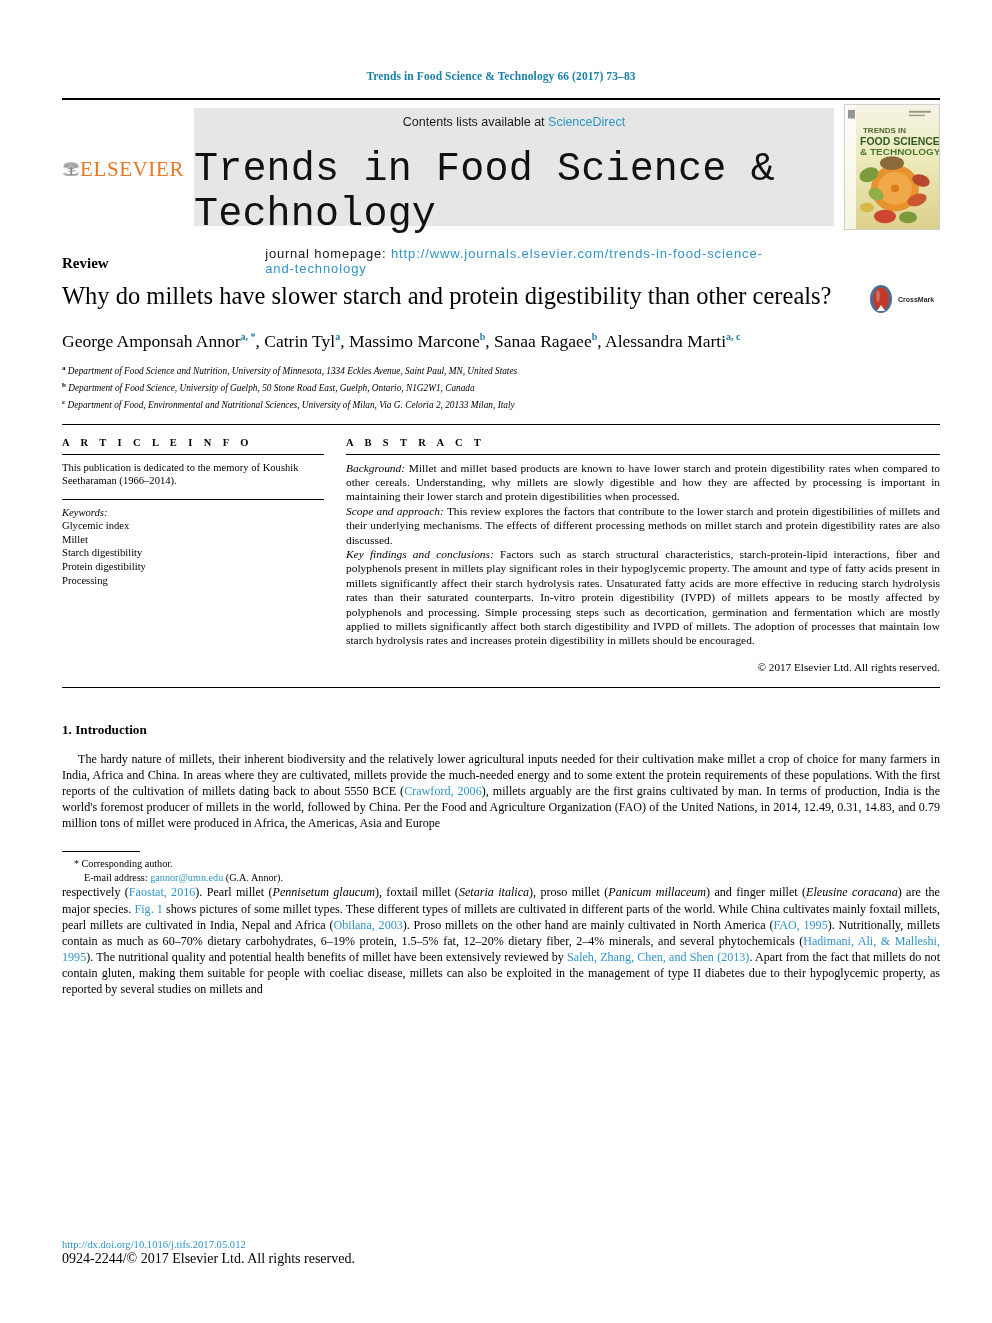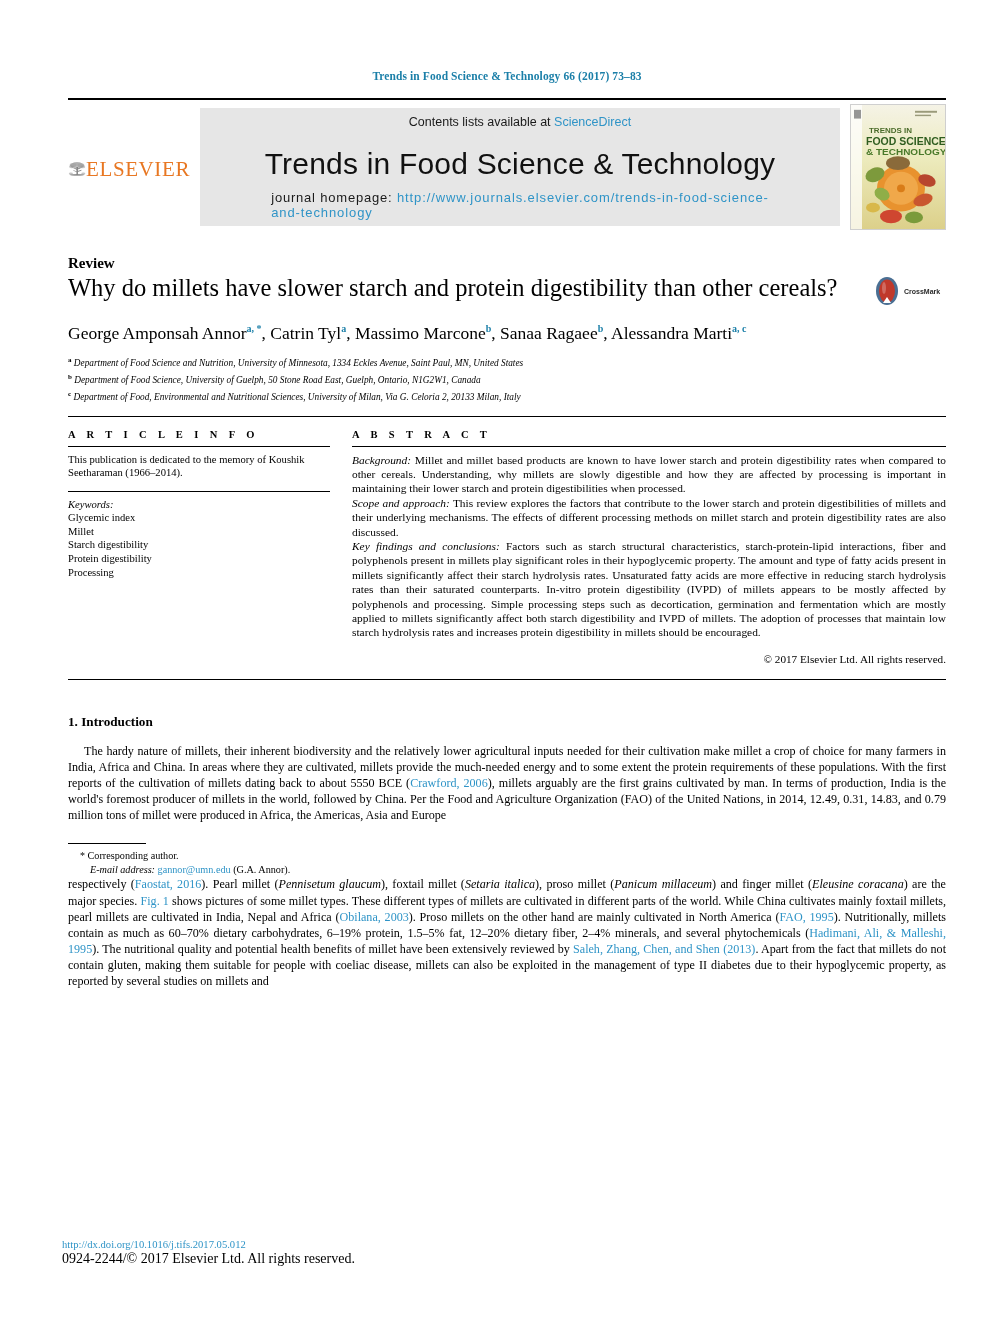--- a/index.html
+++ b/index.html
@@ -14,21 +14,21 @@
   .page {
     position: relative;
     width: 992px;
     height: 1323px;
     margin: 0 auto;
     background: #ffffff;
     overflow: hidden;
   }
   .inner {
     position: absolute;
-    left: 68px;
+    left: 62px;
     top: 0;
     width: 878px;
     height: 1323px;
   }
 
   
   .running-head {
     text-align: center;
     color: #1b7fa8;
     font-family: "Liberation Serif", serif;
@@ -79,22 +79,22 @@
   }
   .contents-line {
     font-family: "Liberation Sans", sans-serif;
     font-size: 12.5px;
     color: #1a1a1a;
   }
   .contents-line .sd {
     color: #2f94c7;
   }
   .journal-title {
-    font-family: Liberation Sans, sans-serif;
-    font-size: 30px;
+    font-family: Liberation Mono, monospace;
+    font-size: 40px;
     color: #111;
     margin-top: 18px;
     letter-spacing: 0.2px;
   }
   .homepage-line {
     font-family: "Liberation Sans", sans-serif;
     font-size: 13px;
     margin-top: 9px;
     text-align: left;
     letter-spacing: 0.8px;
@@ -117,20 +117,21 @@
   
   .doctype {
     font-family: "Liberation Serif", serif;
     font-weight: bold;
     font-size: 15px;
     margin-top: 23px;
   }
   .title-row {
     display: flex;
     align-items: flex-start;
+    margin-top: 8px;
   }
   .article-title {
     flex: 1 1 auto;
     font-family: "Liberation Serif", serif;
     font-size: 24.5px;
     line-height: 31px;
     font-weight: normal;
     color: #000;
     margin: 0;
     padding-right: 14px;
@@ -269,21 +270,21 @@
     border-top: 0.9px solid #000;
     width: 78px;
     margin-bottom: 5px;
   }
   .footnote {
     font-family: "Liberation Serif", serif;
     font-size: 10.2px;
     line-height: 13.6px;
   }
   .footnote .star { font-size: 10px; }
-  .footnote .email-lbl { font-style: italic; }
+  .footnote .email-lbl { }
   .footnote .email { color: #2f94c7; }
   .footnote-indent { padding-left: 12px; }
 
   .bottom-block {
     position: absolute;
     left: 62px;
     top: 1238px;
     width: 430px;
   }
   .doi {

